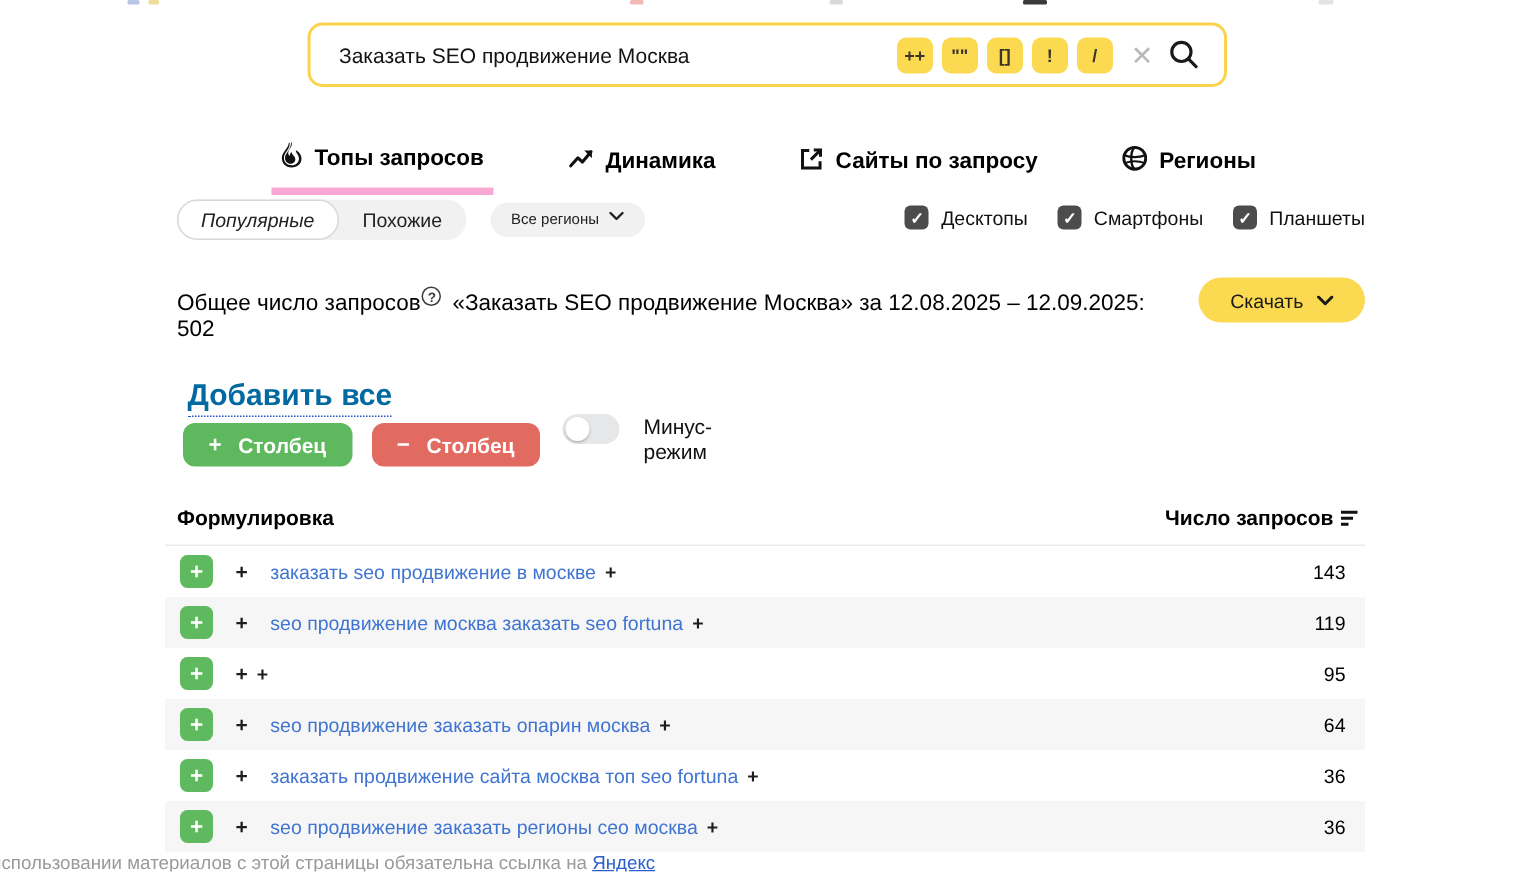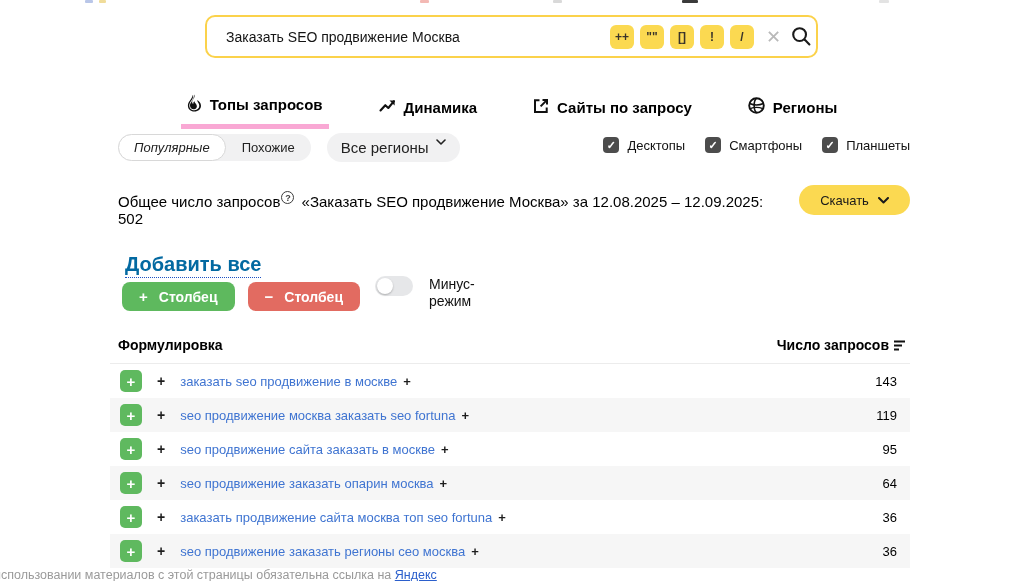--- a/index.html
+++ b/index.html
@@ -7,21 +7,21 @@
   body { width:1024px; height:581px; font-family:"Liberation Sans",sans-serif; overflow:hidden; }
   .stage { position:relative; width:1024px; height:581px; background:#fff; }
 
   
   .top-strip { position:absolute; left:0; top:0; width:1024px; height:8px; }
   .top-strip span { position:absolute; top:0; height:3px; border-radius:1px; display:block; }
 
   
   .search-bar { position:absolute; left:205px; top:15px; width:613px; height:43px;
     border:2px solid #fbd24b; border-radius:10px; background:#fff;
-    display:flex; align-items:center; padding:0 4px 0 17px; }
+    display:flex; align-items:center; padding:0 16px 0 17px; }
   .search-input { flex:1; border:none; outline:none; font-size:14px; color:#141414;
     font-family:"Liberation Sans",sans-serif; background:transparent; }
   .ops { display:flex; gap:6px; align-items:center; }
   .op-btn { min-width:24px; height:24px; padding:0 4px; background:#fbd951; border-radius:6px;
     font-size:12px; font-weight:bold; color:#3a342a; display:flex; align-items:center;
     justify-content:center; cursor:pointer; }
   .clear-x { color:#b9b9b9; font-size:18px; margin:0 10px 0 12px; cursor:pointer; line-height:1; }
   .mag { display:flex; align-items:center; cursor:pointer; }
 
   
@@ -31,21 +31,21 @@
     color:#000; padding:2px 6px 9px 6px; cursor:pointer; white-space:nowrap; }
   .tab.active { border-bottom:5px solid #f9a8d4; }
   .tab svg { flex:0 0 auto; }
 
   
   .chips-row { position:absolute; left:118px; top:133px; display:flex; align-items:center; }
   .seg { display:inline-flex; background:#f1f1f2; border-radius:16px; }
   .seg-item { padding:6px 16px; font-size:13px; color:#222; border-radius:16px; cursor:pointer; }
   .seg-item.active { background:#fff; border:1px solid #d8d8d8; padding:5px 15px;font-style:italic; }
   .regions-chip { margin-left:16px; background:#f1f1f2; border-radius:16px; padding:6px 14px;
-    font-size:15px; color:#222; display:flex; align-items:flex-start; gap:7px; cursor:pointer; }
+    font-size:10px; color:#222; display:flex; align-items:flex-start; gap:7px; cursor:pointer; }
 
   .devices { position:absolute; top:137px; right:114px; display:flex; gap:20px; }
   .device { display:flex; align-items:center; gap:8px; font-size:13px; color:#111; cursor:pointer; }
   .cbx { width:16px; height:16px; background:#4c4c4c; border-radius:4px; color:#fff;
     font-size:11px; display:flex; align-items:center; justify-content:center; font-weight:bold; }
 
   
   .summary { position:absolute; left:118px; top:191px; font-size:15px; color:#000; width:670px; }
   .help-icon { display:inline-flex; width:13px; height:13px; border:1.2px solid #3c3c3c;
     border-radius:50%; font-size:9px; font-weight:bold; color:#3c3c3c; align-items:center;
@@ -252,21 +252,20 @@
     <div class="trow alt">
       <div class="add-row-btn">+</div>
       <span class="plus-black">+</span>
       <span class="qlink">seo продвижение москва заказать seo fortuna</span>
       <span class="append-plus">+</span>
       <span class="count">119</span>
     </div>
     <div class="trow">
       <div class="add-row-btn">+</div>
       <span class="plus-black">+</span>
-      <span class="qlink">seo продвижение сайта заказать в москве</span>
       <span class="append-plus">+</span>
       <span class="count">95</span>
     </div>
     <div class="trow alt">
       <div class="add-row-btn">+</div>
       <span class="plus-black">+</span>
       <span class="qlink">seo продвижение заказать опарин москва</span>
       <span class="append-plus">+</span>
       <span class="count">64</span>
     </div>

